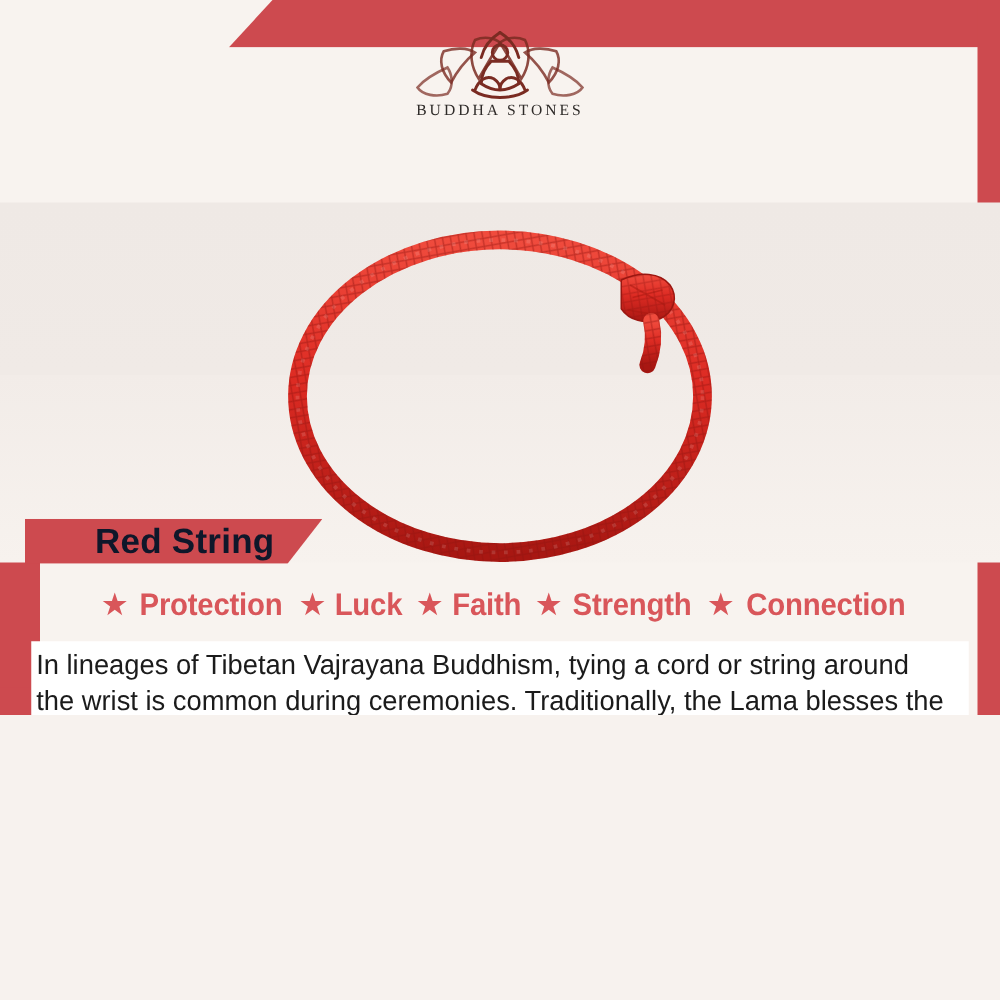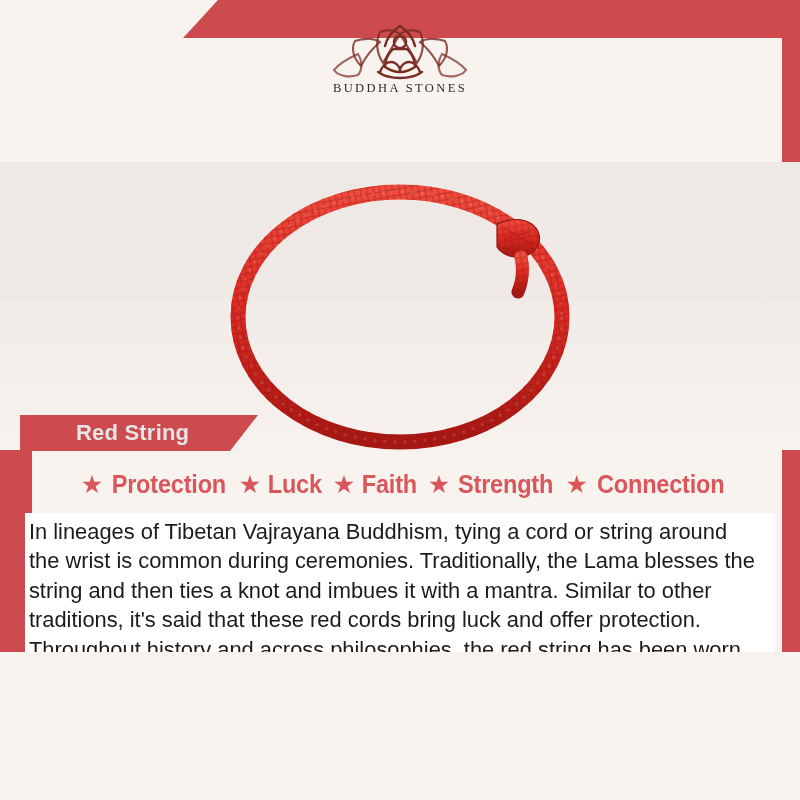--- a/index.html
+++ b/index.html
@@ -1,21 +1,21 @@
 <!DOCTYPE html>
 <html><head>
 <meta charset="utf-8">
 <style>
   html,body{margin:0;padding:0;}
   body{
     width:800px;height:800px;overflow:hidden;
     background:#f7f2ee;
     font-family:"Liberation Sans", sans-serif;
   }
-  .poster{position:relative;width:800px;height:652px;background:#f8f3ef;overflow:hidden;}
+  .poster{position:relative;width:800px;height:572px;background:#f8f3ef;overflow:hidden;}
 
   
   .bar-top{
     position:absolute;top:0;left:0;width:800px;height:38px;
     background:#cd4a4f;
     clip-path:polygon(218px 0, 800px 0, 800px 38px, 183px 38px);
   }
   .bar-right{
     position:absolute;top:0;right:0;width:18px;height:790px;background:#cd4a4f;
   }
@@ -65,21 +65,21 @@
   .bracelet-svg{position:absolute;top:162px;left:0;width:800px;height:290px;}
 
   
   .ribbon{
     position:absolute;top:415px;left:20px;width:238px;height:36px;
     background:#cd4a4f;
     clip-path:polygon(0 0, 238px 0, 210px 36px, 0 36px);
     display:flex;align-items:center;
   }
   .ribbon-text{
-    color:#e5e5e5;font-weight:bold;font-size:22px;margin-left:56px;
+    color:#0f172a;font-weight:bold;font-size:28px;margin-left:56px;
     font-family:"Liberation Sans", sans-serif;letter-spacing:0.2px;
   }
 
   
   .features{
     position:absolute;top:462px;left:0;width:800px;height:44px;
     display:flex;align-items:center;justify-content:center;gap:0px;
   }
   .feat{display:flex;align-items:center;white-space:nowrap;}
   .feat .star{

